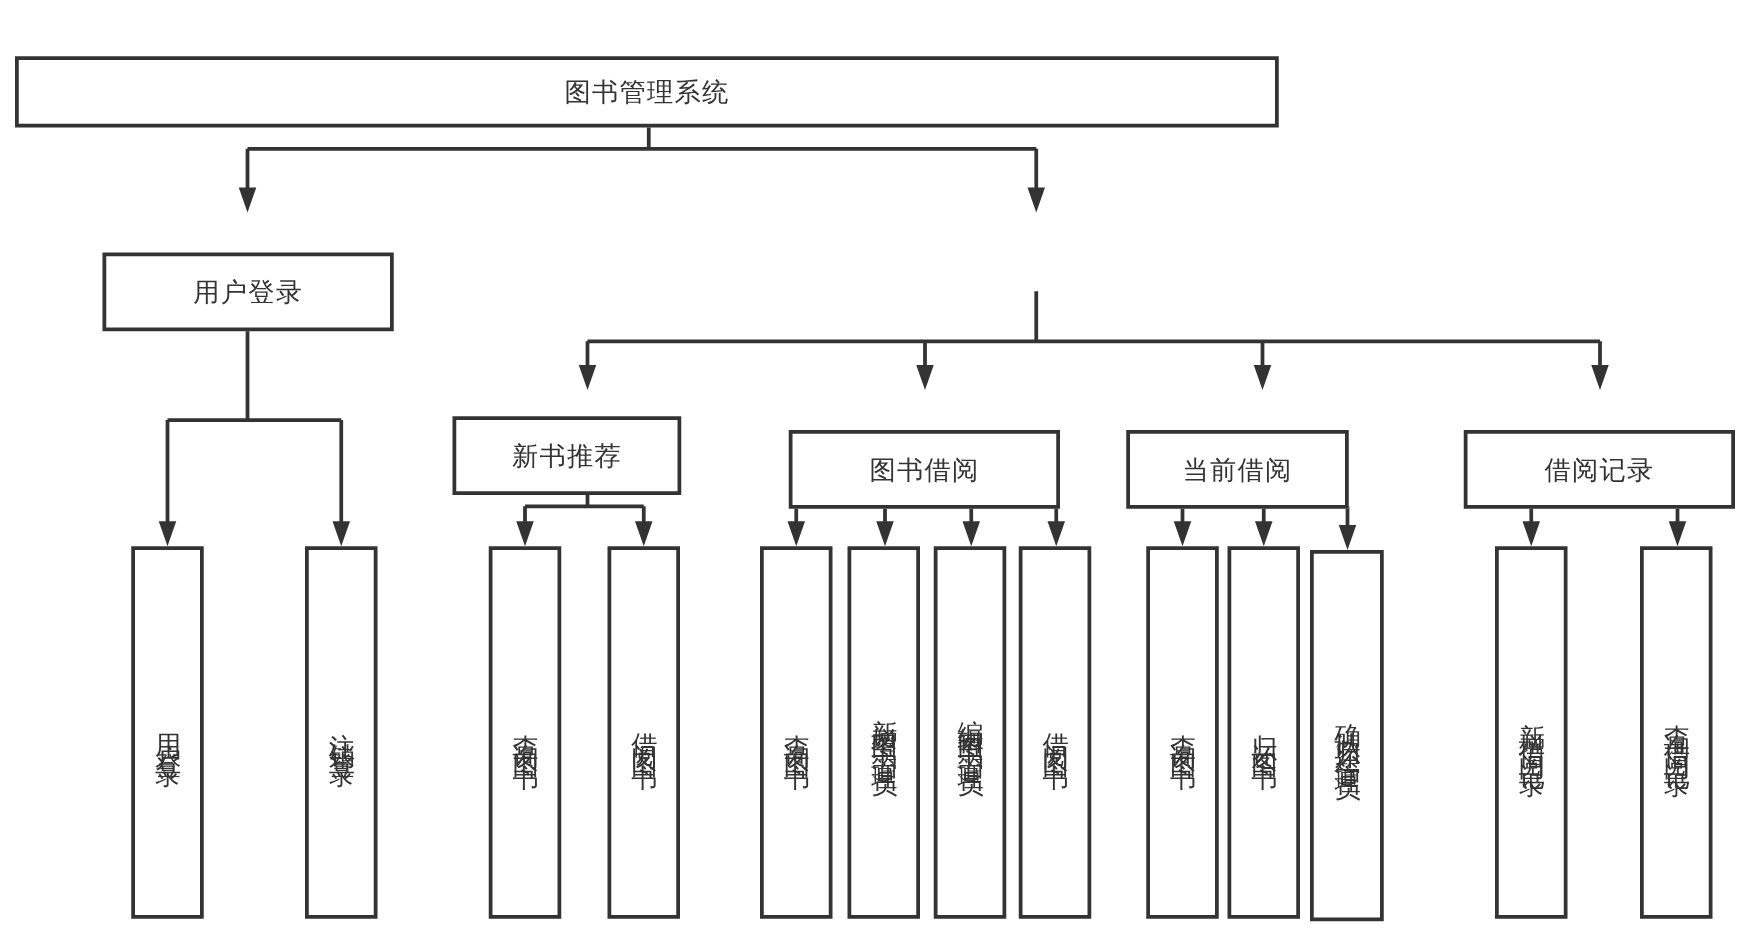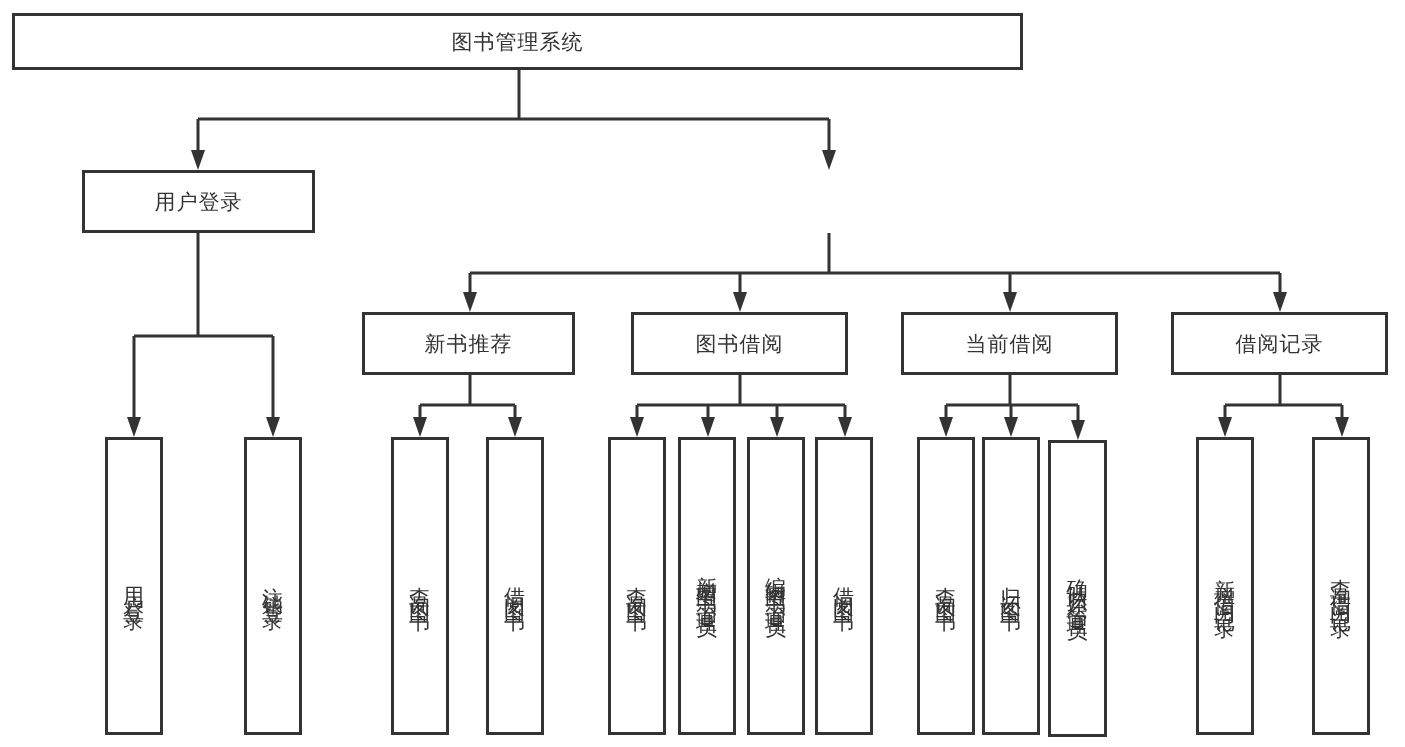--- a/index.html
+++ b/index.html
@@ -24,20 +24,21 @@
   .connectors path{stroke:var(--line);stroke-width:3;fill:none;}
   .connectors polygon{fill:var(--line);stroke:none;}
   .hbox{
     position:absolute;
     border:3px solid var(--line);
     background:#fff;
     display:flex;align-items:center;justify-content:center;
     font-size:21px;color:var(--text);
     letter-spacing:1px;
     white-space:nowrap;
+    margin-top:32px;
   }
   .vbox{
     position:absolute;
     border:3px solid var(--line);
     background:#fff;
     display:flex;align-items:center;justify-content:center;
     writing-mode:vertical-rl;
     text-orientation:mixed;
     font-size:21px;color:var(--text);
     letter-spacing:8px;
@@ -106,23 +107,23 @@
       <path d="M1280 375 V405 M1225 405 H1342 M1225 405 V422 M1342 405 V422"></path>
       <polygon points="1218,417 1232,417 1225,437"></polygon>
       <polygon points="1335,417 1349,417 1342,437"></polygon>
     </g>
   </svg>
 
   <div class="hbox" style="left:12px;top:13px;width:1011px;height:57px;">图书管理系统</div>
 
   <div class="hbox" style="left:82px;top:170px;width:233px;height:63px;">用户登录</div>
 
-  <div class="hbox" style="left:362px;top:312px;width:213px;height:63px;">新书推荐</div>
+  <div class="hbox" style="left:362px;top:301px;width:183px;height:63px;">新书推荐</div>
   <div class="hbox" style="left:631px;top:312px;width:217px;height:63px;">图书借阅</div>
-  <div class="hbox" style="left:901px;top:312px;width:217px;height:63px;">当前借阅</div>
+  <div class="hbox" style="left:901px;top:312px;width:178px;height:63px;">当前借阅</div>
   <div class="hbox" style="left:1171px;top:312px;width:217px;height:63px;">借阅记录</div>
 
   <div class="vbox" style="left:105px;top:437px;width:58px;height:298px;">用户登录</div>
   <div class="vbox" style="left:244px;top:437px;width:58px;height:298px;">注销登录</div>
 
   <div class="vbox" style="left:391px;top:437px;width:58px;height:298px;">查询图书</div>
   <div class="vbox" style="left:486px;top:437px;width:58px;height:298px;">借阅图书</div>
 
   <div class="vbox" style="left:608px;top:437px;width:58px;height:298px;">查询图书</div>
   <div class="vbox" style="left:678px;top:437px;width:58px;height:298px;letter-spacing:6px;">新增图书（管理员）</div>

